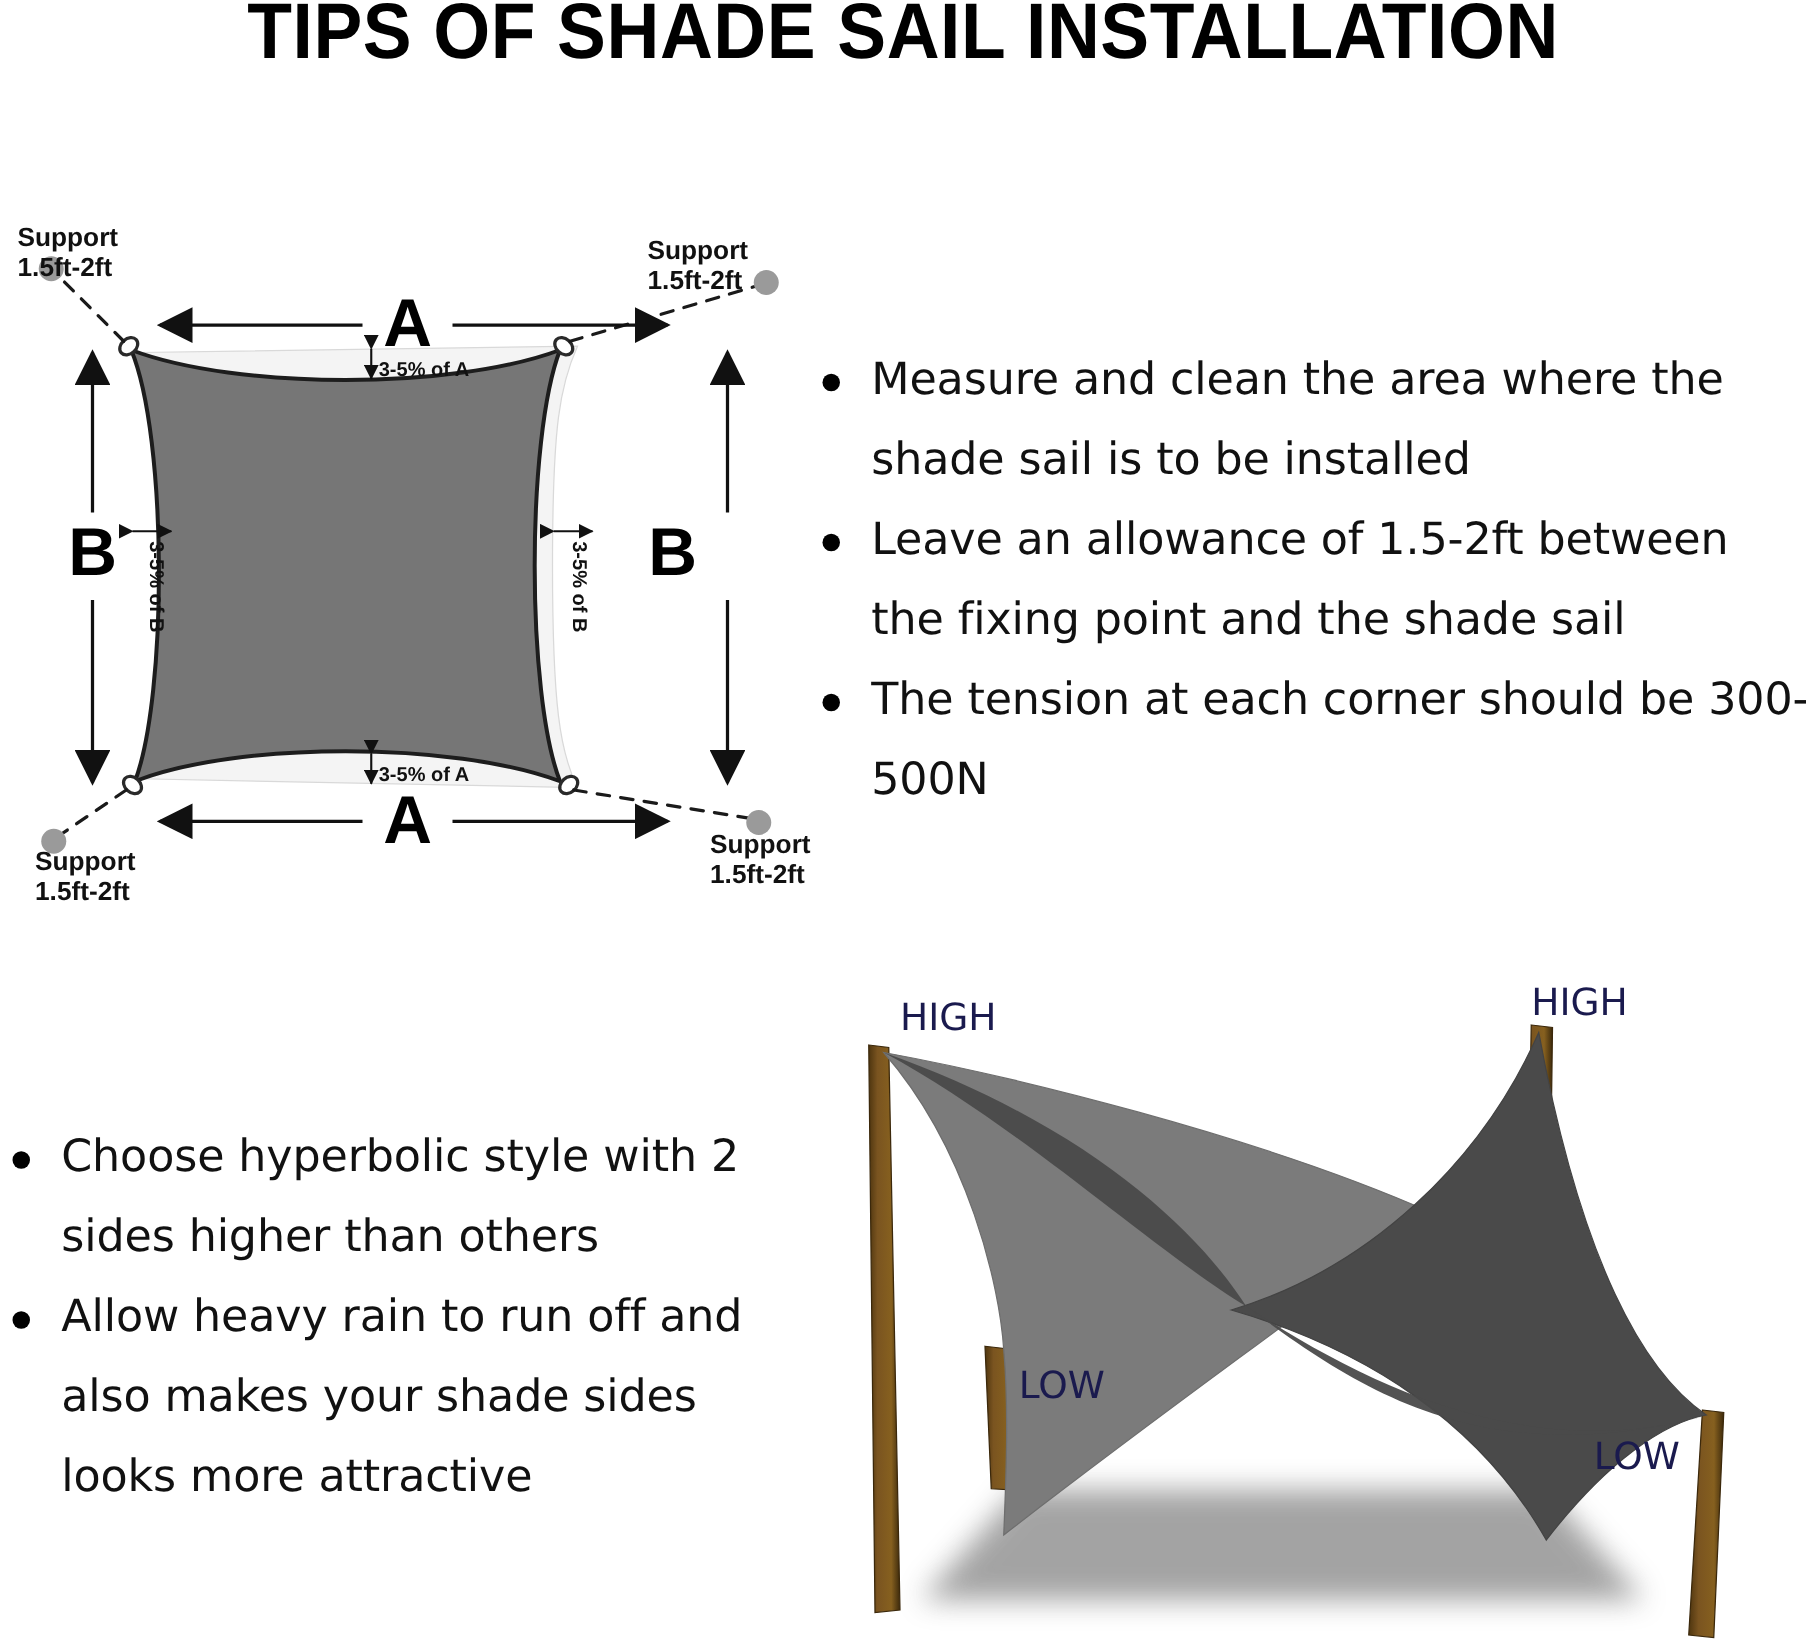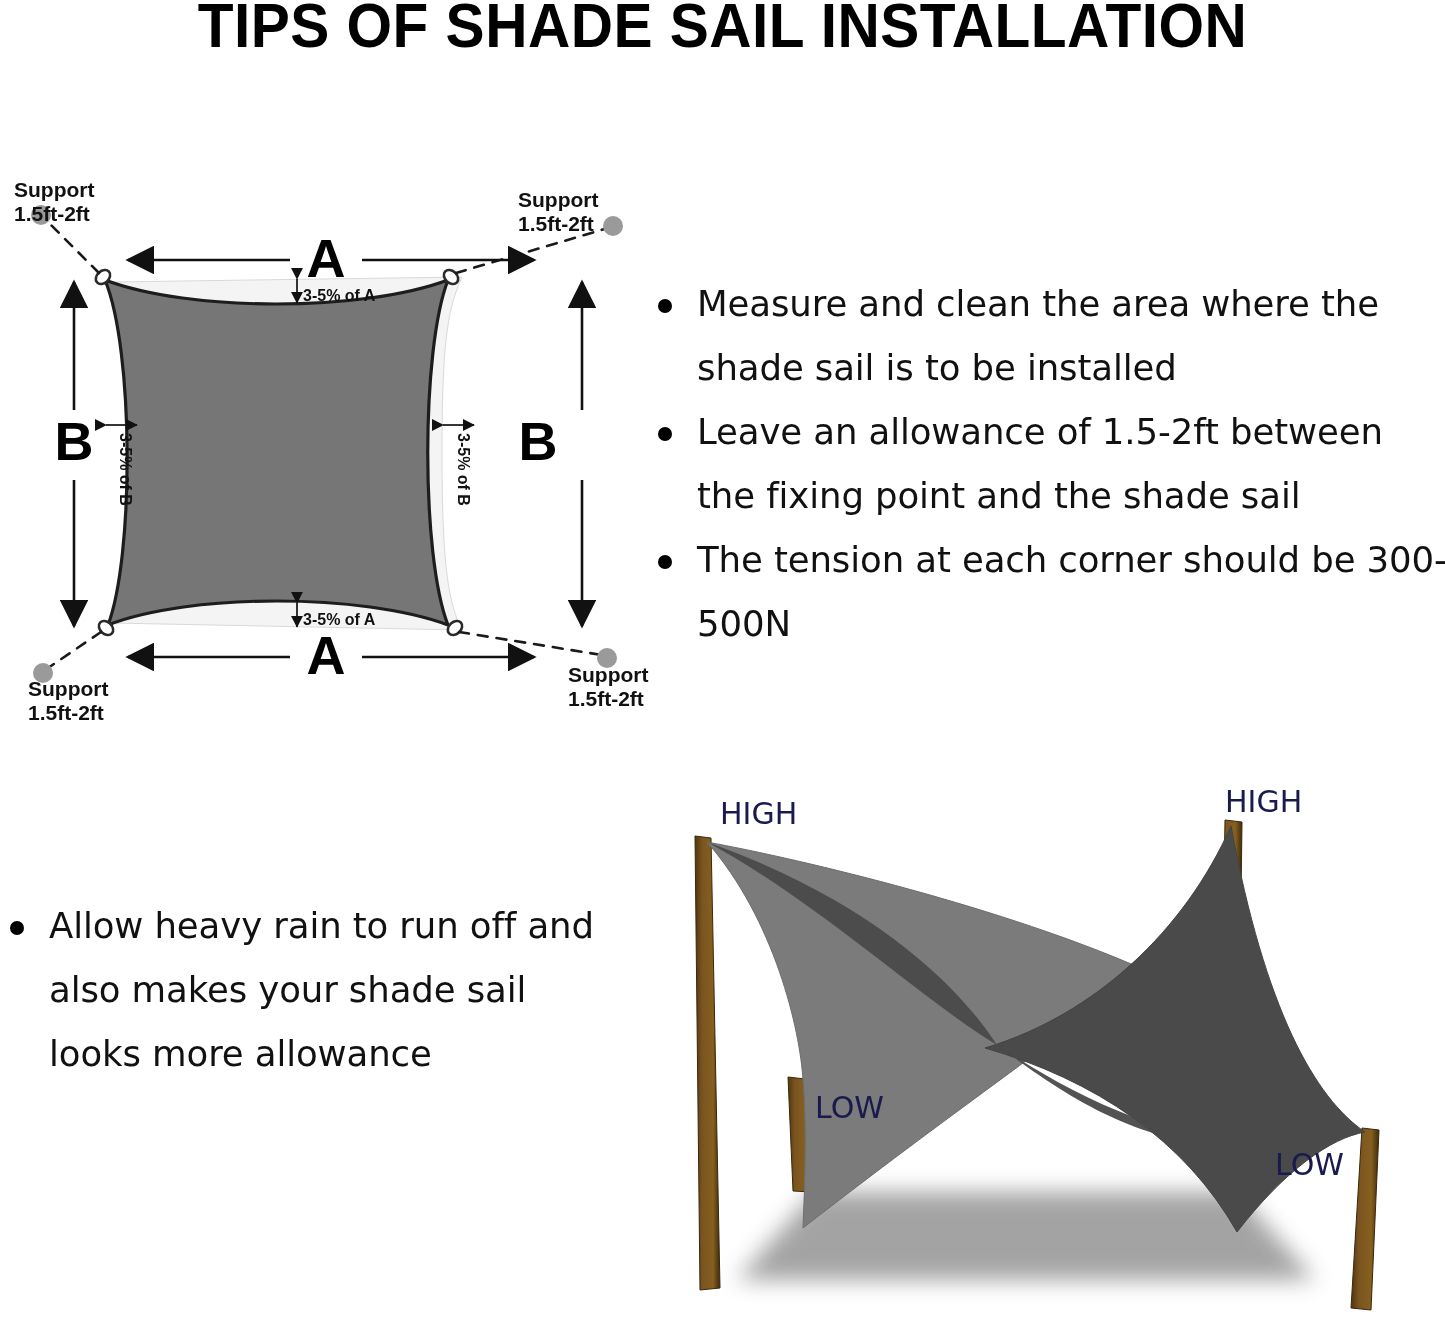--- a/index.html
+++ b/index.html
@@ -231,21 +231,22 @@
 <div id="bullets-right">
   <ul class="blist">
     <li>Measure and clean the area where the shade sail is to be installed</li>
     <li>Leave an allowance of 1.5-2ft between the fixing point and the shade sail</li>
     <li>The tension at each corner should be 300-500N</li>
   </ul>
 </div>
 
 <div id="bullets-bottom">
   <ul class="blist">
-    <li>Allow heavy rain to run off and also makes your shade sail looks more allowance</li>
+    <li>Choose hyperbolic style with 2 sides higher than others</li>
+    <li>Allow heavy rain to run off and also makes your shade sides looks more attractive</li>
   </ul>
 </div>
 
 <div id="diagram-bottom">
   <svg width="797" height="539" viewBox="0 0 797 539" xmlns="http://www.w3.org/2000/svg">
     <defs>
       <linearGradient id="postGrad" x1="0" y1="0" x2="1" y2="0">
         <stop offset="0%" stop-color="#4e350f"></stop>
         <stop offset="28%" stop-color="#7a5420"></stop>
         <stop offset="72%" stop-color="#86601f"></stop>

